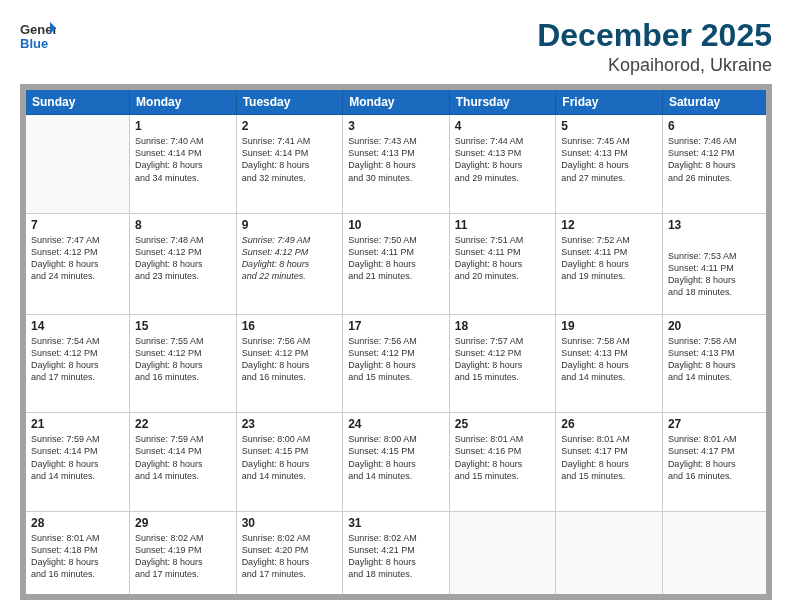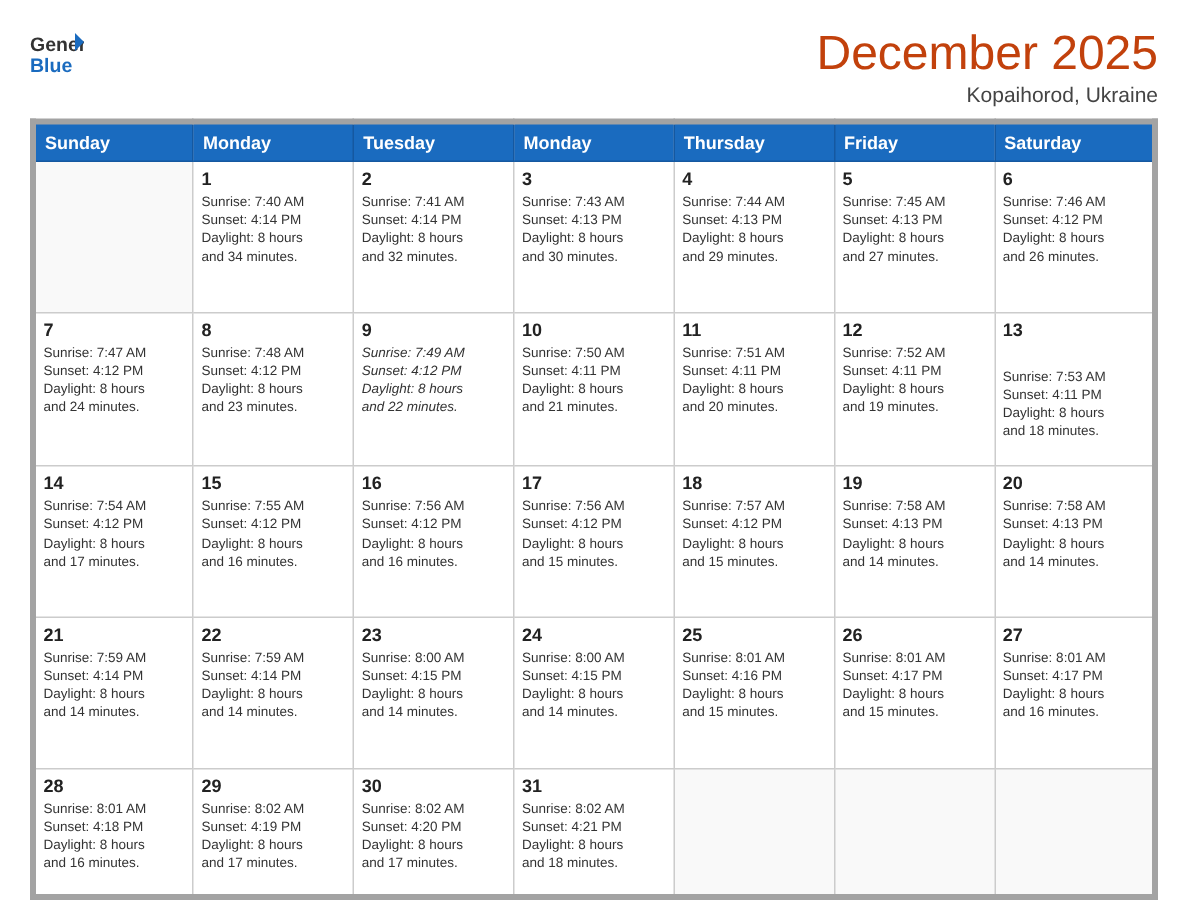--- a/index.html
+++ b/index.html
@@ -26,32 +26,32 @@
     .logo {
       display: flex;
       align-items: center;
       gap: 0px;
     }
     .title-area {
       text-align: right;
     }
     .month-title {
       font-size: 32px;
-      font-weight: normal;
-      color: #c2410c;
+      font-weight: bold;
+      color: #0c4a6e;
       line-height: 1.1;
     }
     .subtitle {
-      font-size: 14px;
+      font-size: 18px;
       color: #444;
       margin-top: 2px;
     }
     .calendar {
       flex: 1;
-      border: 4px solid #a3a3a3;
+      border: 6px solid #a3a3a3;
       border-collapse: collapse;
       width: 100%;
       table-layout: fixed;
     }
     .calendar th {
       background-color: #1a6bbf;
       color: #fff;
       font-size: 12px;
       font-weight: bold;
       padding: 5px 6px;

